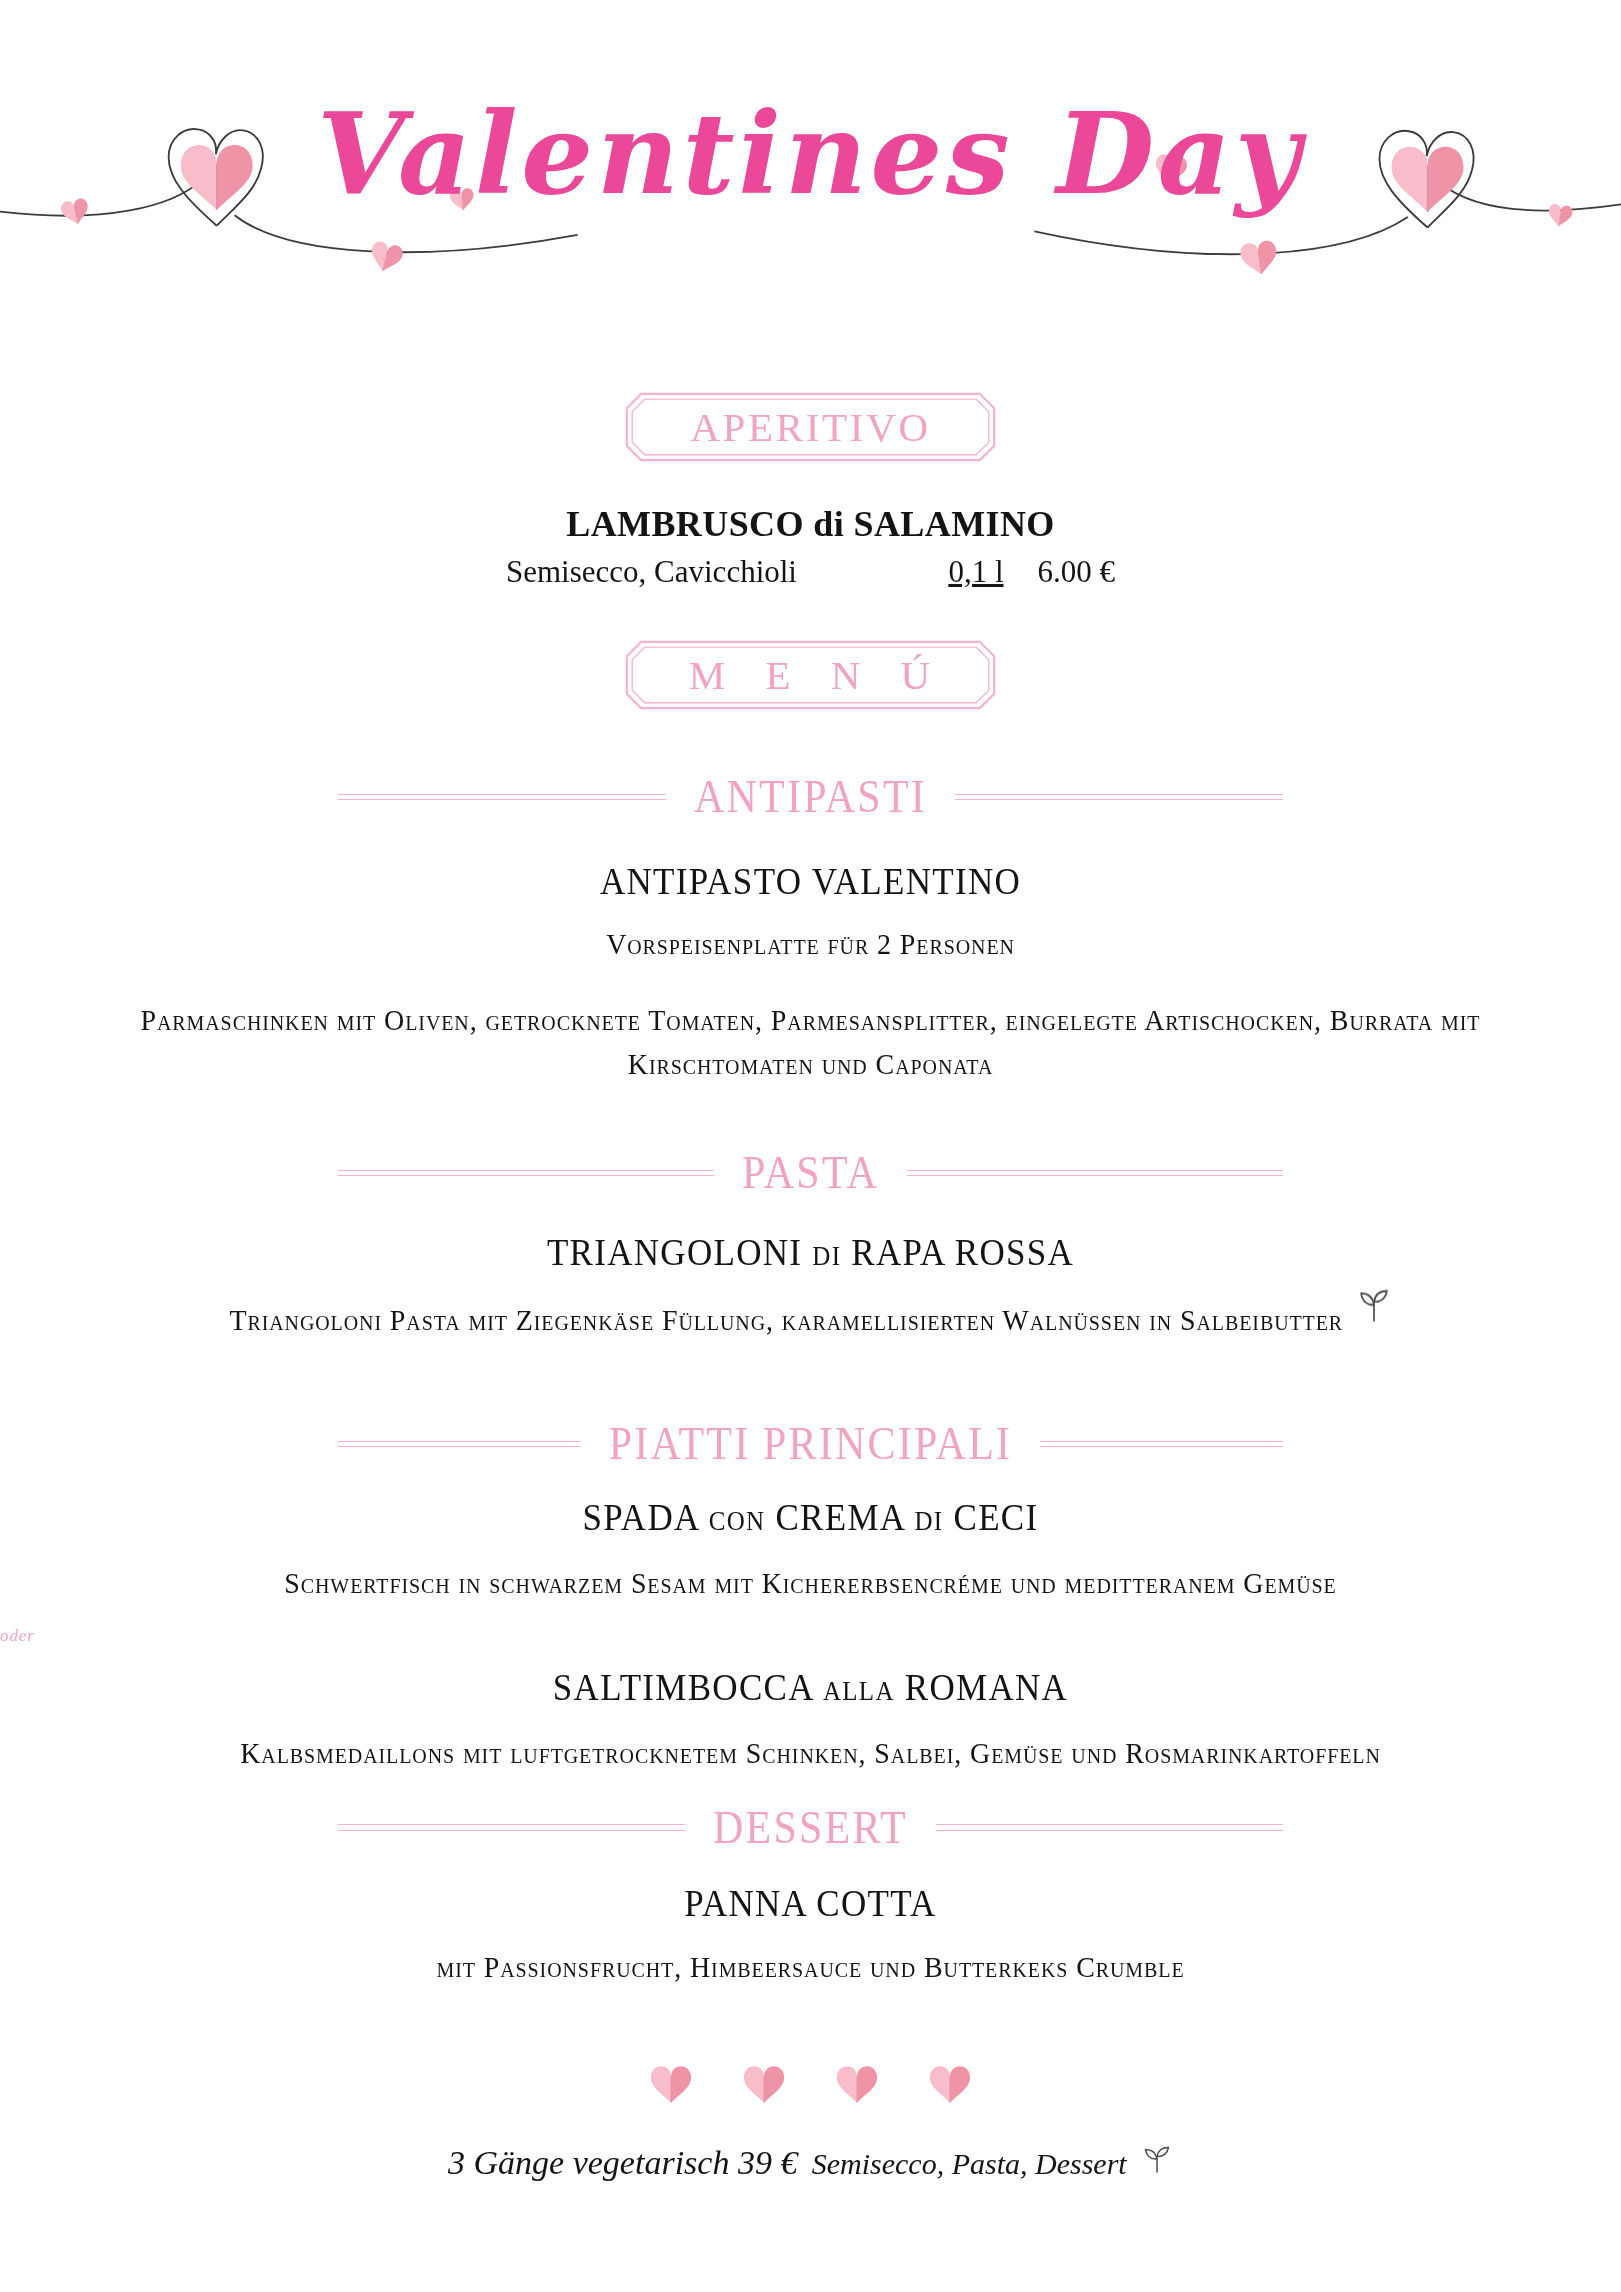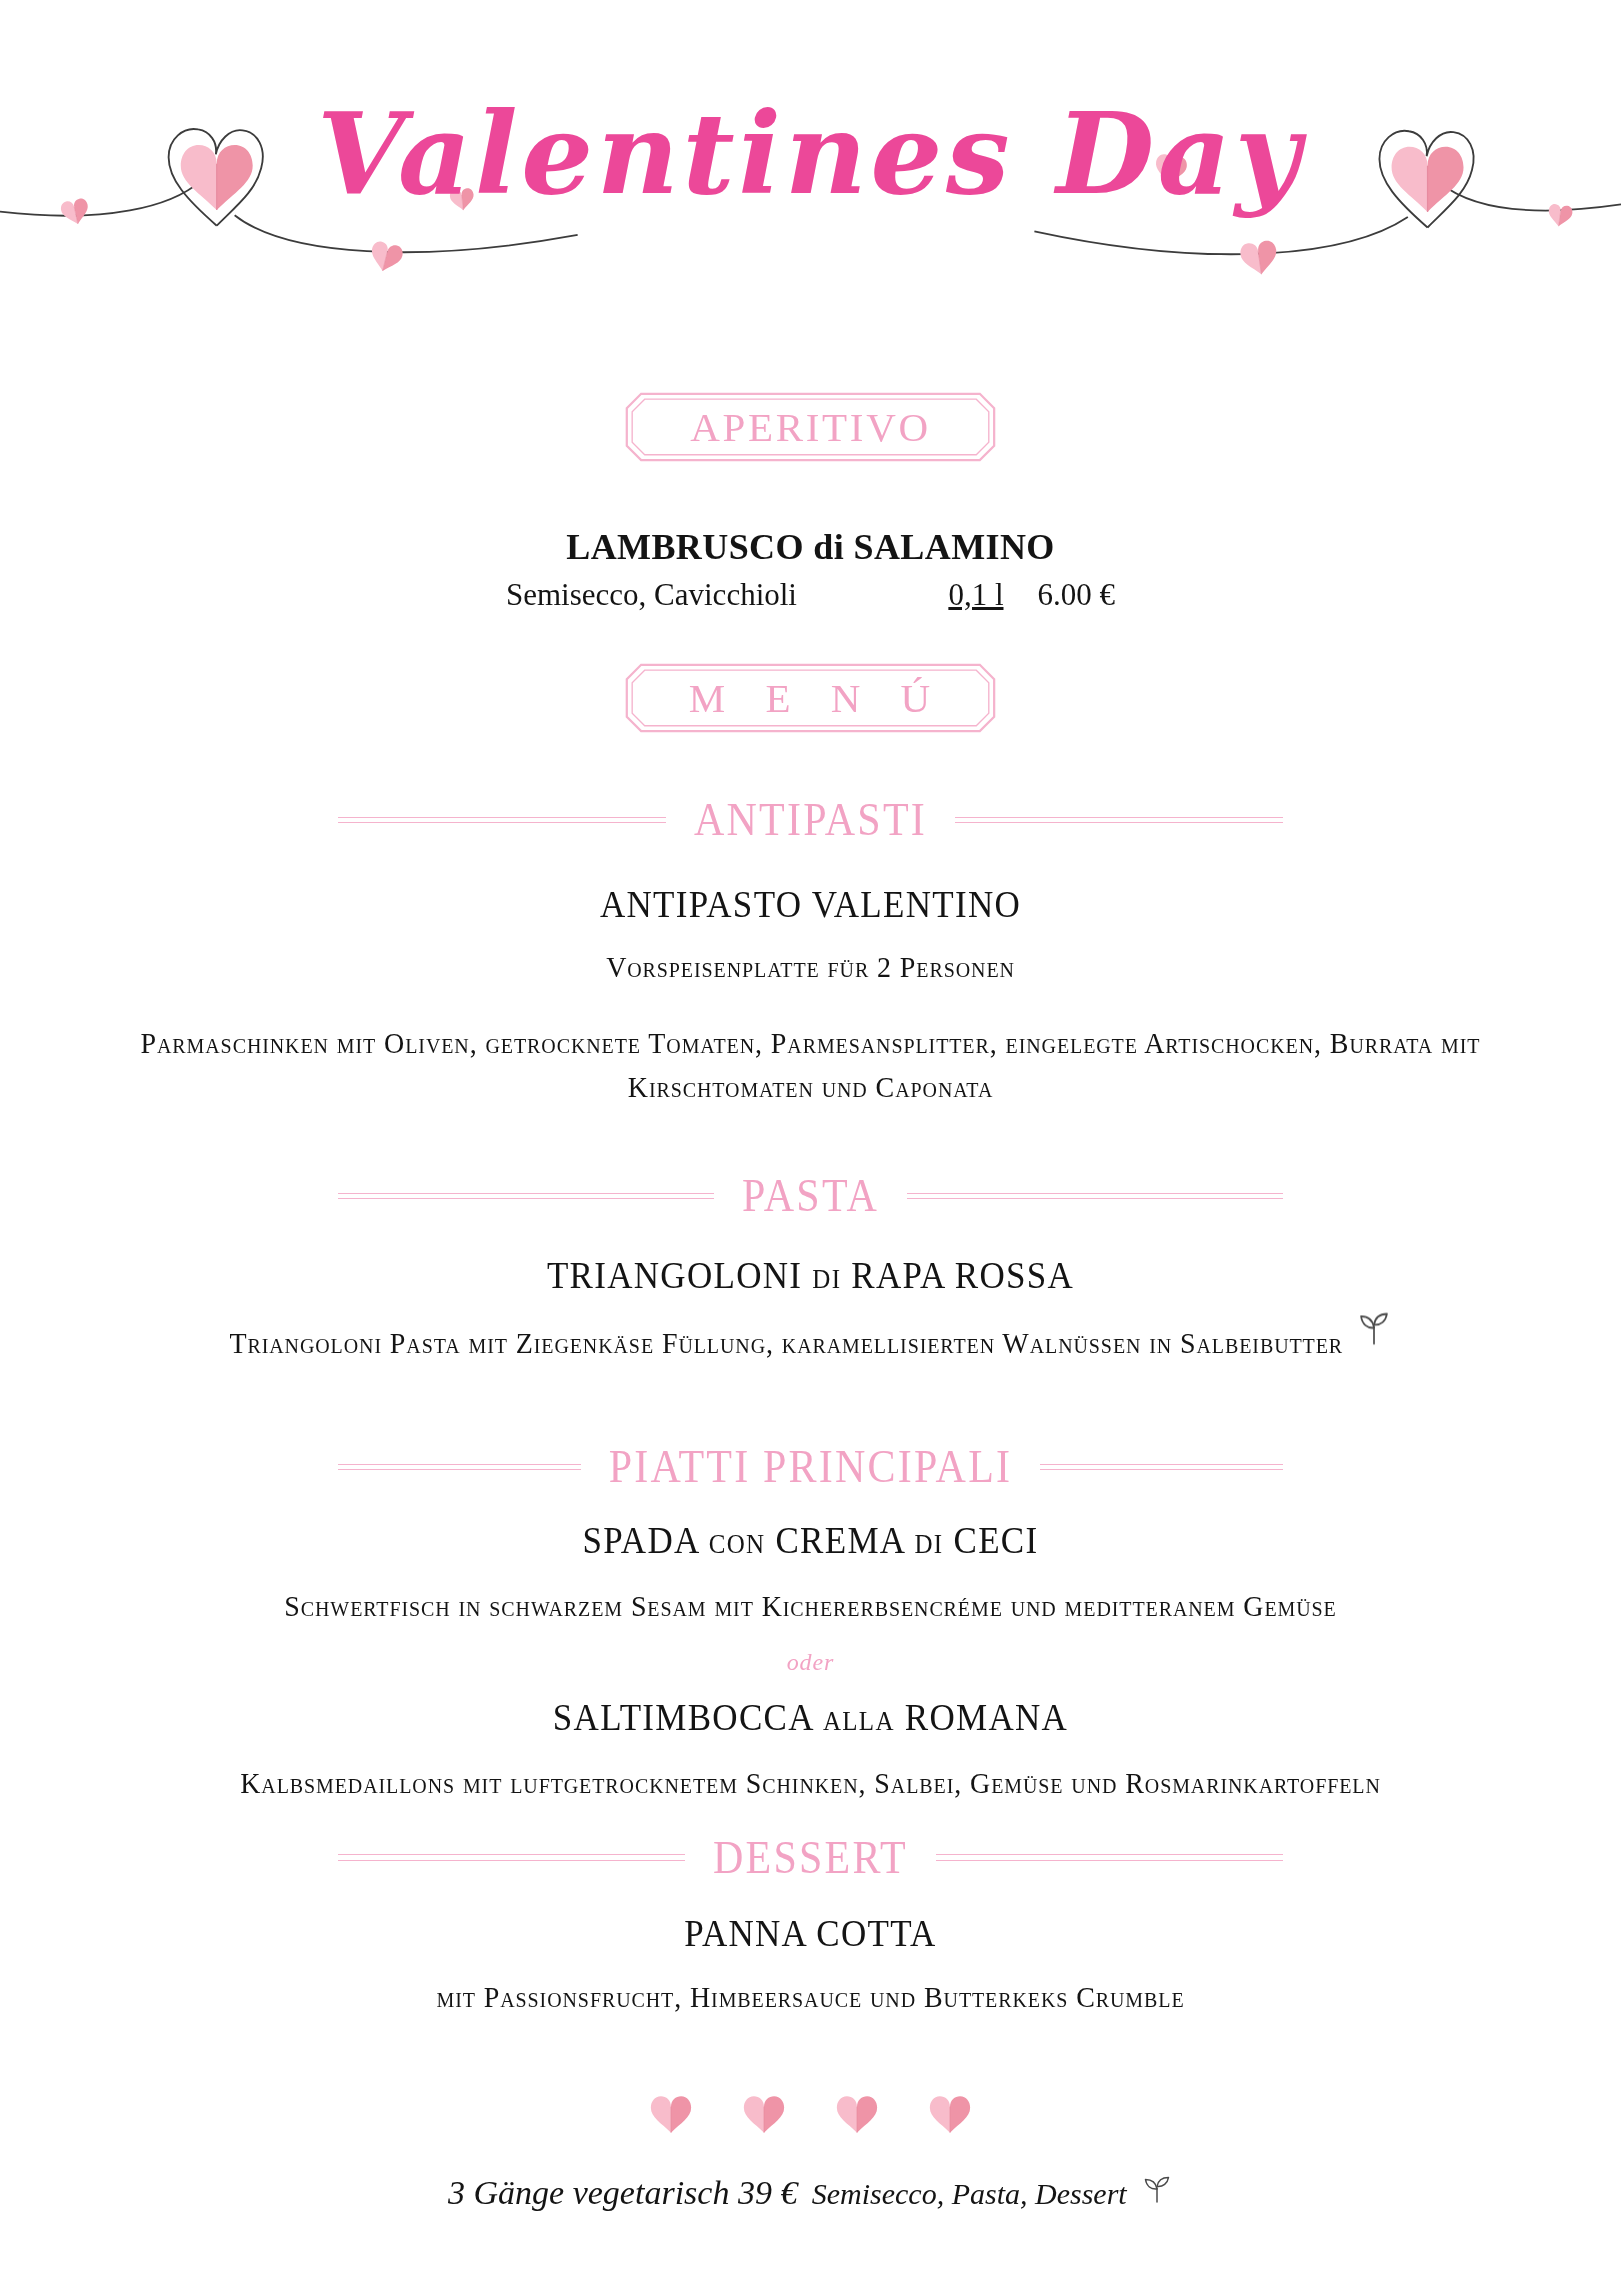--- a/index.html
+++ b/index.html
@@ -30,21 +30,21 @@
   .fancy-box svg.frame{position:absolute;inset:0;}
   .fancy-box .box-label{
     position:absolute;inset:0;display:flex;align-items:center;justify-content:center;
     color:var(--pink);font-size:41px;letter-spacing:2.7px;
   }
   .fancy-box .box-label.wide{letter-spacing:15px;padding-left:13px;}
   .box-aperitivo{margin-top:41px;}
   .box-menu{margin-top:50px;}
 
   
-  .item-name{margin-top:64px;text-align:center;font-size:36px;font-weight:bold;letter-spacing:0.4px;}
+  .item-name{margin-top:41px;text-align:center;font-size:36px;font-weight:bold;letter-spacing:0.4px;}
   .item-detail-row{
     width:609px;margin:9px auto 0;display:flex;align-items:baseline;font-size:31px;
   }
   .item-detail{flex:1;text-align:left;}
   .item-size{margin-right:34px;text-decoration:underline;}
   .item-price{}
 
   
   .section-heading{
     width:945px;margin:0 auto;display:flex;align-items:center;gap:28px;
@@ -64,21 +64,21 @@
     text-align:center;font-variant:small-caps;font-size:35px;letter-spacing:1.3px;
     transform:scaleY(1.1);
   }
   .course-subtitle,.course-desc{
     text-align:center;font-variant:small-caps;font-size:28px;letter-spacing:0.9px;
     max-width:1397px;margin-left:auto;margin-right:auto;line-height:1.45;
     transform:scaleY(1.08);
   }
   .desc-with-icon{display:flex;align-items:flex-start;justify-content:center;gap:12.5px;}
   .oder{
-    text-align:center;color:var(--pink);font-style:italic;font-size:24px;letter-spacing:0.9px;
+    color:var(--pink);font-style:italic;font-size:17px;letter-spacing:0.9px;
   }
   .leaf{width:36px;height:36px;flex:0 0 auto;margin-top:-12.5px;}
 
   
   .hearts-row{margin-top:75px;display:flex;justify-content:center;gap:45px;}
   .hearts-row svg{width:48px;height:45px;}
   .pricing{margin-top:34px;}
   .price-line{
     text-align:center;font-size:30px;font-style:italic;margin-top:12.5px;line-height:1.3;
     display:flex;justify-content:center;align-items:center;gap:14.3px;

